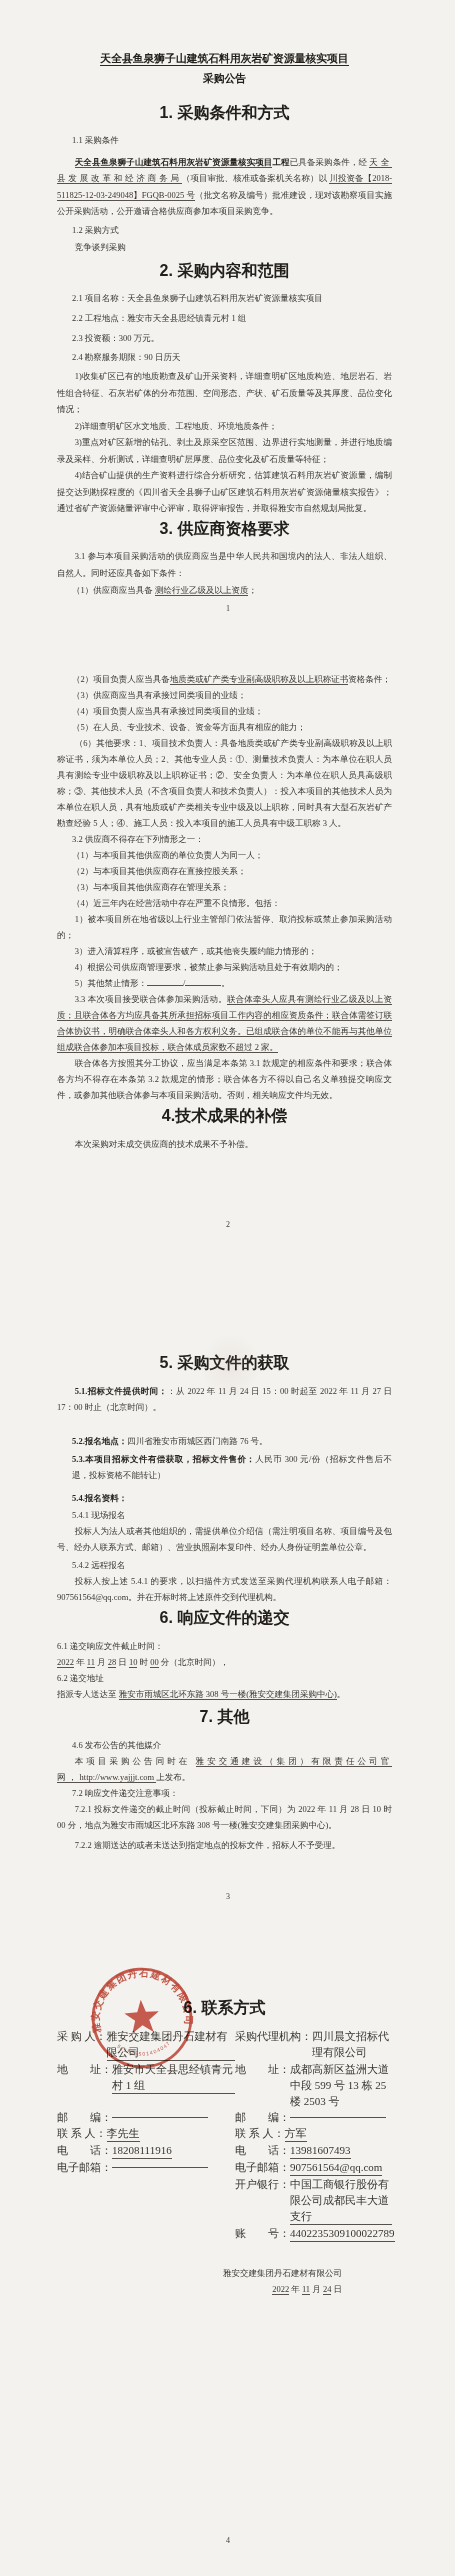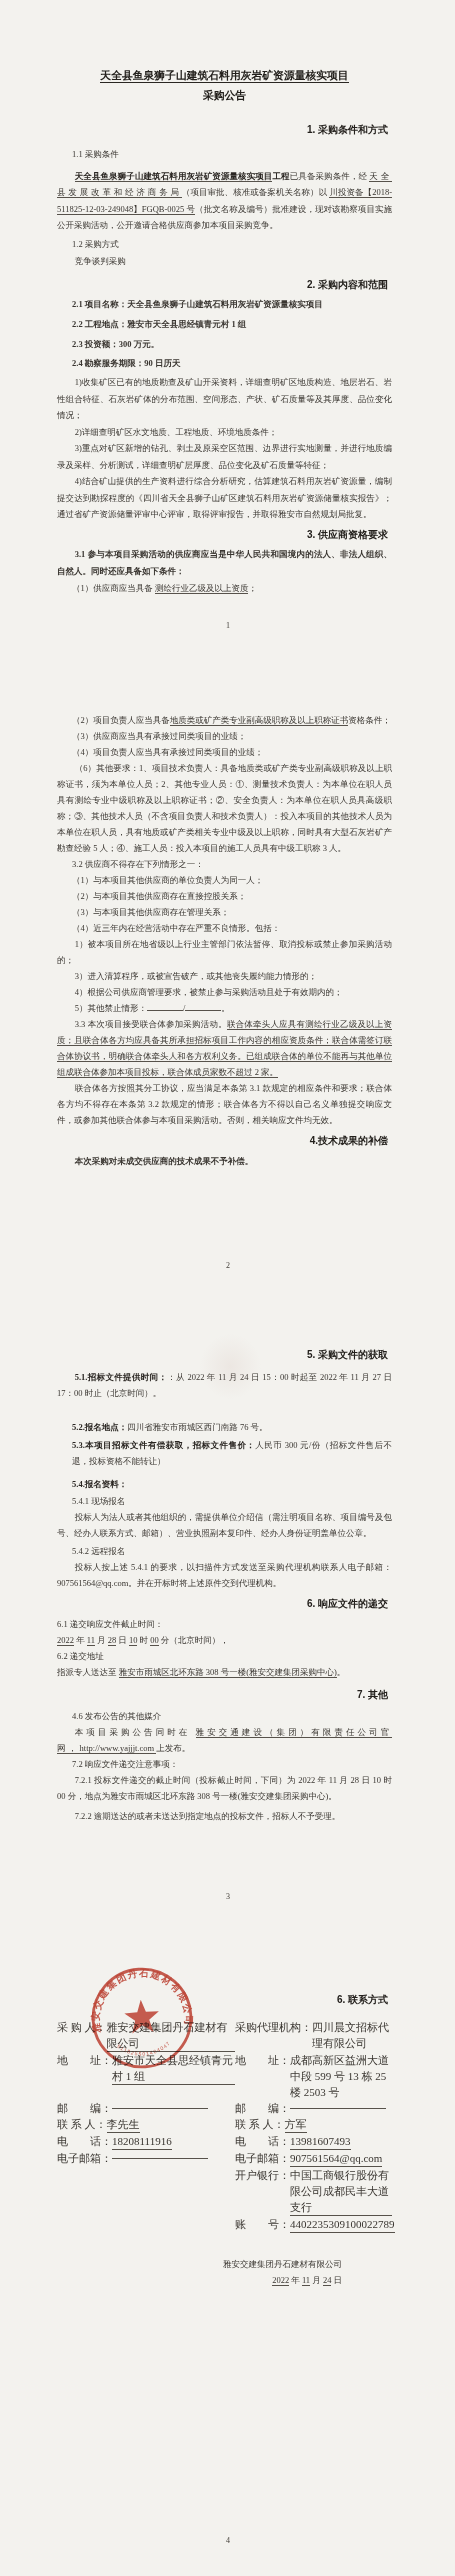--- a/index.html
+++ b/index.html
@@ -3,44 +3,44 @@
 <meta charset="utf-8">
 <style>
   html,body{margin:0;padding:0;background:#e9e8e6;}
   .sheet{
     position:relative;width:456px;height:2576px;margin:0 auto;
     background:#f3f2ee;color:#3a3631;
     font-family:"Liberation Serif","DejaVu Serif",serif;
     overflow:hidden;
   }
   .page{position:absolute;left:0;width:456px;box-sizing:border-box;padding:0 64px 0 57px;}
-  .pg1{top:17px;height:644px;padding-top:51px;}
-  .pg2{top:657px;height:644px;padding-top:55px;}
+  .pg1{top:0;height:644px;padding-top:51px;}
+  .pg2{top:616px;height:644px;padding-top:55px;}
   .pg3{top:1288px;height:644px;padding-top:55px;}
   .pg4{top:1932px;height:644px;padding-top:56px;}
 
   p{margin:0;font-size:8.5px;line-height:16.5px;text-align:justify;text-justify:inter-character;}
   .pg2 p,.pg3 p,.pg4 p{line-height:16px;}
 
   .title{ text-align:center;font-size:10.8px;font-weight:bold;line-height:15px;color:#23201c;
           font-family:"Liberation Sans","DejaVu Sans",sans-serif;}
   .title + .title{margin-top:5.1px;}
   .tspan-u{border-bottom:0.9px solid #2a2722;padding-bottom:1.1px;}
 
-  .sec{font-size:10px;font-weight:bold;color:#23201c;line-height:15px;margin:4px;
-       font-family:"Liberation Sans","DejaVu Sans",sans-serif;text-align:right;}
+  .sec{font-size:16px;font-weight:bold;color:#23201c;line-height:15px;margin:12px;
+       font-family:"Liberation Sans","DejaVu Sans",sans-serif;text-align:center;}
   .sub{margin-left:15px;}
   .ind{text-indent:17.7px;}
   .b{font-weight:bold;color:#2a2622;}
   .u{border-bottom:0.6px solid #57524b;}
   .lsp{letter-spacing:2.8px;}
   .blank-u{display:inline-block;width:96px;height:8px;border-bottom:0.6px solid #57524b;}
   .blank-s{display:inline-block;width:36px;height:8px;border-bottom:0.6px solid #57524b;}
 
-  .mt2{margin-top:1.1px;}.mt4{margin-top:2.3px;}.mt6{margin-top:3.4px;font-weight:bold;}.mt8{margin-top:4.6px;}
+  .mt2{margin-top:1.1px;}.mt4{margin-top:2.3px;}.mt6{margin-top:3.4px;}.mt8{margin-top:4.6px;}
   .mt10{margin-top:5.7px;}.mt12{margin-top:6.8px;}.mt16{margin-top:9px;}
   .mt32{margin-top:18px;}.mt34{margin-top:19.4px;}.mt40{margin-top:23px;}
 
   .pagenum{position:absolute;left:0;right:0;bottom:31px;text-align:center;font-size:8px;color:#44403a;padding:0;}
 
   
   .contact{margin-top:11.4px;}
   .crow{display:flex;}
   .ccell{display:flex;align-items:flex-start;line-height:16px;font-size:11px;}
   .ccell.lc{width:178px;flex:0 0 178px;}
@@ -86,20 +86,21 @@
     <p class="ind mt6">3.1 参与本项目采购活动的供应商应当是中华人民共和国境内的法人、非法人组织、自然人。同时还应具备如下条件：</p>
     <p class="sub mt2"><span>（1）供应商应当具备 </span><span class="u">测绘行业乙级及以上资质</span><span>；</span></p>
 
     <div class="pagenum">1</div>
   </section>
 
   <section class="page pg2">
     <p class="sub"><span>（2）项目负责人应当具备</span><span class="u">地质类或矿产类专业副高级职称及以上职称证书</span><span>资格条件；</span></p>
     <p class="sub">（3）供应商应当具有承接过同类项目的业绩；</p>
     <p class="sub">（4）项目负责人应当具有承接过同类项目的业绩；</p>
+    <p class="sub">（5）在人员、专业技术、设备、资金等方面具有相应的能力；</p>
     <p class="ind">（6）其他要求：1、项目技术负责人：具备地质类或矿产类专业副高级职称及以上职称证书，须为本单位人员；2、其他专业人员：①、测量技术负责人：为本单位在职人员具有测绘专业中级职称及以上职称证书；②、安全负责人：为本单位在职人员具高级职称；③、其他技术人员（不含项目负责人和技术负责人）：投入本项目的其他技术人员为本单位在职人员，具有地质或矿产类相关专业中级及以上职称，同时具有大型石灰岩矿产勘查经验 5 人；④、施工人员：投入本项目的施工人员具有中级工职称 3 人。</p>
     <p class="sub">3.2 供应商不得存在下列情形之一：</p>
     <p class="sub">（1）与本项目其他供应商的单位负责人为同一人；</p>
     <p class="sub">（2）与本项目其他供应商存在直接控股关系；</p>
     <p class="sub">（3）与本项目其他供应商存在管理关系；</p>
     <p class="sub">（4）近三年内在经营活动中存在严重不良情形。包括：</p>
     <p class="ind">1）被本项目所在地省级以上行业主管部门依法暂停、取消投标或禁止参加采购活动的；</p>
     <p class="ind">3）进入清算程序，或被宣告破产，或其他丧失履约能力情形的；</p>
     <p class="ind">4）根据公司供应商管理要求，被禁止参与采购活动且处于有效期内的；</p>
     <p class="ind"><span>5）其他禁止情形：</span><span class="blank-s"></span><span>/</span><span class="blank-s"></span><span>。</span></p>

